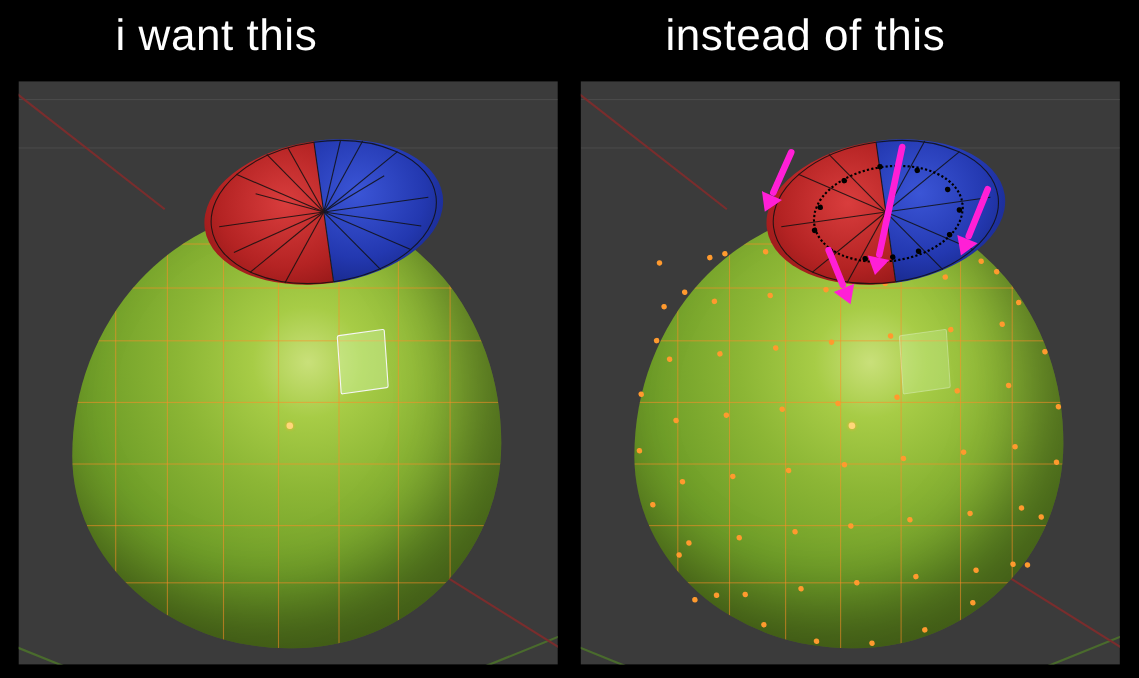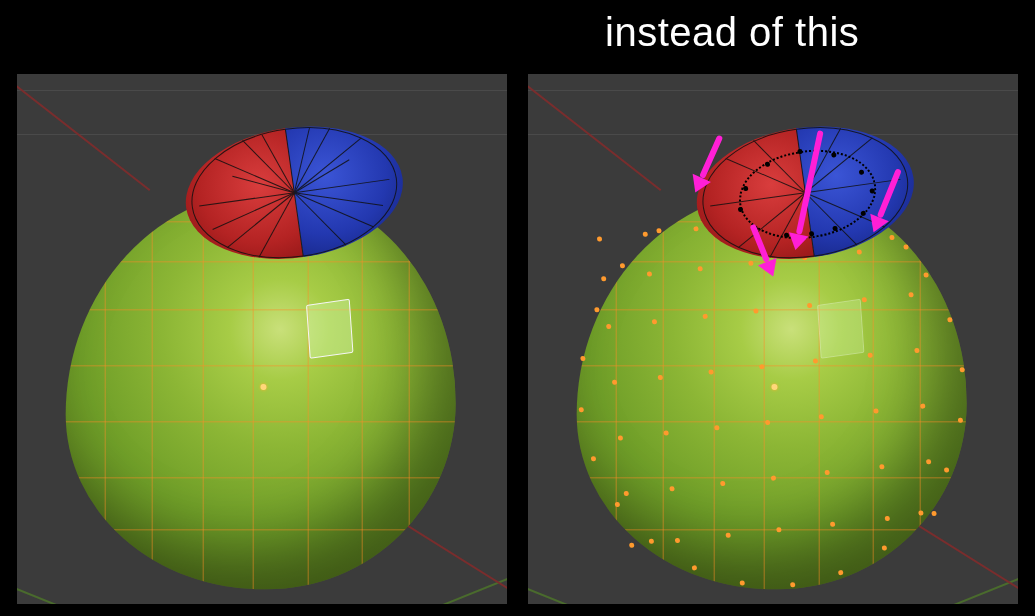--- a/index.html
+++ b/index.html
@@ -212,20 +212,21 @@
     border-radius: 50%;
     background: #ffd77a;
     box-shadow: 0 0 3px #ffb030;
   }
 </style>
 </head>
 <body>
 
 <div class="page">
 
+  <div class="caption caption-left">i want this</div>
 
   <div class="caption caption-right">instead of this</div>
 
   <div class="viewport viewport-left">
 
     <div class="gridline" style="left:0;right:0;top:16px;height:1px;"></div>
     <div class="gridline" style="left:0;right:0;top:60px;height:1px;"></div>
     <div class="axis red" style="left:-40px;top:-20px;width:220px;height:2px;transform:rotate(38deg);transform-origin:left top;"></div>
     <div class="axis green" style="right:-40px;bottom:40px;width:300px;height:2px;transform:rotate(-22deg);transform-origin:right bottom;"></div>
     <div class="axis green" style="left:-40px;bottom:30px;width:260px;height:2px;transform:rotate(22deg);transform-origin:left bottom;"></div>

